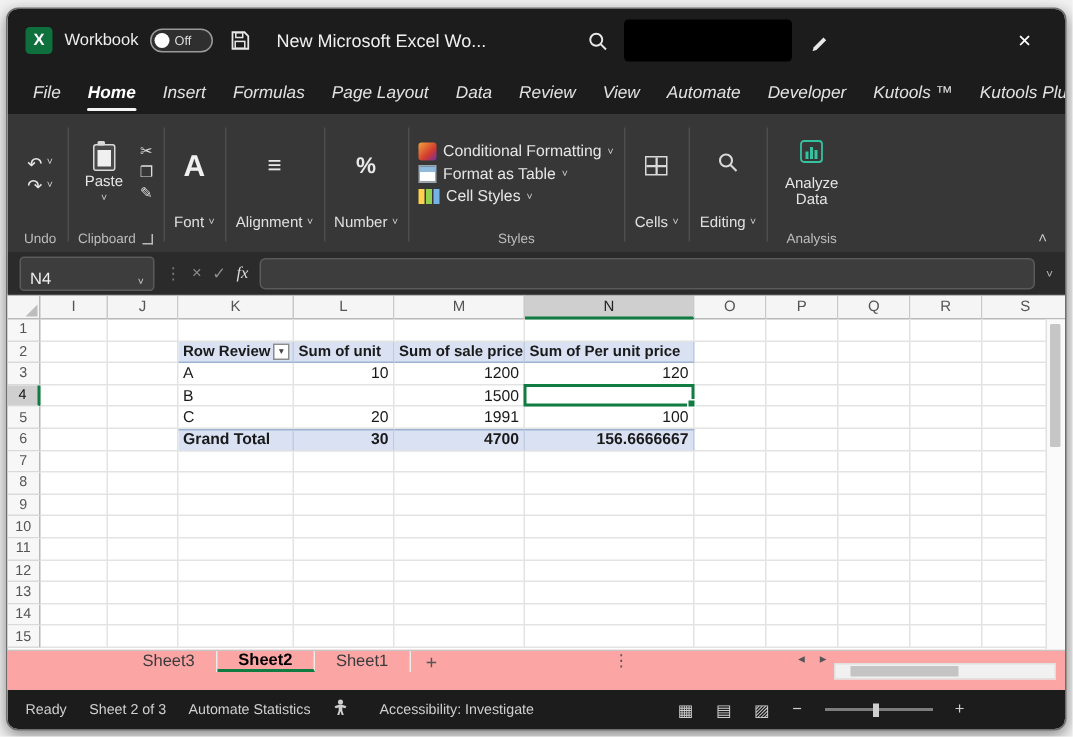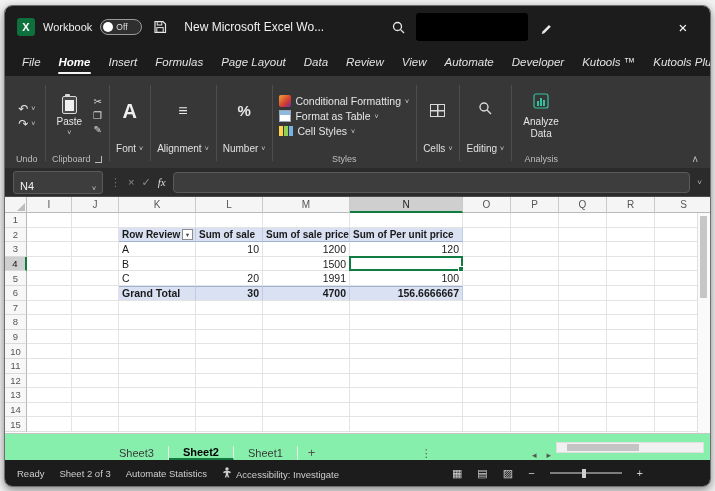--- a/index.html
+++ b/index.html
@@ -85,32 +85,32 @@
   .cell.tn{justify-content:flex-end;}
   .cell.tt{background:#D9E1F2;font-weight:bold;border-top:1px solid #9db3d1;border-right-color:#c0cde0;}
   .fbtn{position:absolute;right:2px;top:1.5px;width:11px;height:11px;background:#fff;border:1px solid #8c8c8c;
     font-size:5.5px;color:#444;display:flex;align-items:center;justify-content:center;box-sizing:border-box;}
   .overlay{position:absolute;left:0;top:0;right:0;bottom:0;pointer-events:none;}
   .selbox{position:absolute;border:2px solid #107C41;box-sizing:border-box;}
   .selhandle{position:absolute;width:4px;height:4px;background:#107C41;border:1px solid #fff;right:-3px;bottom:-3px;}
   .vscroll{position:absolute;right:0;top:16px;bottom:0;width:12px;background:#FAFAFA;border-left:1px solid #E0E0E0;}
   .vthumb{position:absolute;left:2px;top:3px;width:7px;height:82px;background:#C6C6C6;border-radius:1px;}
   
-  .sheetbar{height:26px;background:#86efac;border-top:1px solid #C6C6C6;display:flex;align-items:flex-end;flex:0 0 auto;padding-left:100px;font-size:11px;color:#3b3b3b;}
+  .sheetbar{height:26px;background:#fca5a5;border-top:1px solid #C6C6C6;display:flex;align-items:flex-start;flex:0 0 auto;padding-left:76px;font-size:11px;color:#3b3b3b;}
   .stabs{display:flex;align-items:stretch;}
   .stab{display:flex;align-items:center;padding:0 14px;border-right:1px solid #EAEAEA;box-sizing:border-box;}
   .stab.active{font-weight:bold;color:#000;border-bottom:2.5px solid #107C41;}
   .addbtn{display:flex;align-items:center;padding:0 10px;font-size:13px;color:#555;}
   .morebtn{display:flex;align-items:center;padding:0 8px;color:#555;font-size:11px;}
   .harr{display:flex;align-items:center;padding:0 5px;color:#555;font-size:9px;}
   .htrack{width:148px;height:11px;background:#F1F1F1;border:1px solid #E0E0E0;position:relative;align-self:center;margin-right:6px;box-sizing:border-box;}
   .hthumb{position:absolute;left:10px;top:1px;bottom:1px;width:72px;background:#C4C4C4;}
   
   .statusbar{height:26px;background:#1c1c1c;color:#cfcfcf;display:flex;align-items:center;font-size:9.5px;padding:0 12px 0 12px;gap:15px;flex:0 0 auto;}
-  .acc{display:flex;align-items:flex-end;gap:4px;}
+  .acc{display:flex;align-items:center;gap:21px;}
   .vicon{font-size:11px;color:#cfcfcf;}
   .zoomout,.zoomin{font-size:11px;color:#cfcfcf;}
   .ztrack{width:72px;height:2px;background:#7d7d7d;position:relative;}
   .zthumb{position:absolute;left:32px;top:-3.5px;width:4px;height:9px;background:#cfcfcf;}
   .statusbar .endpad{width:40px;flex:0 0 auto;}
 </style>
 </head>
 <body>
 
 <div class="stage">
@@ -343,21 +343,21 @@
           </div>
           <div class="grow">
             <div class="rn">2</div>
             <div class="cell" style="flex: 0 0 45px;"></div>
             <div class="cell" style="flex: 0 0 47px;"></div>
             <div class="cell ph" style="flex: 0 0 77px;">
               <span>Row Review</span>
               <div class="fbtn">▼</div>
             </div>
             <div class="cell ph" style="flex: 0 0 67px;">
-              <span>Sum of sale</span>
+              <span>Sum of unit</span>
             </div>
             <div class="cell ph" style="flex: 0 0 87px;">
               <span>Sum of sale price</span>
             </div>
             <div class="cell ph" style="flex: 0 0 113px;">
               <span>Sum of Per unit price</span>
             </div>
             <div class="cell" style="flex: 0 0 48px;"></div>
             <div class="cell" style="flex: 0 0 48px;"></div>
             <div class="cell" style="flex: 0 0 48px;"></div>

